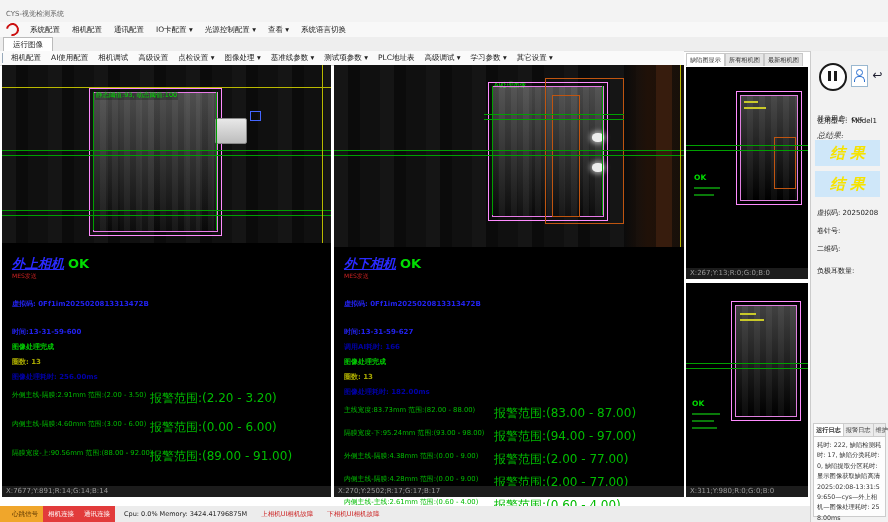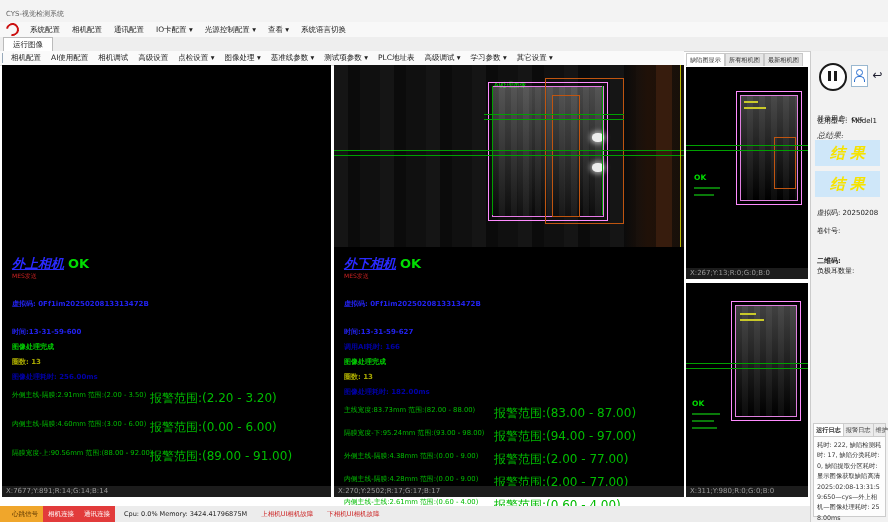--- a/index.html
+++ b/index.html
@@ -141,20 +141,35 @@
         <span class="tool-item">基准线参数 ▾</span>
         <span class="tool-item">测试项参数 ▾</span>
         <span class="tool-item">PLC地址表</span>
         <span class="tool-item">高级调试 ▾</span>
         <span class="tool-item">学习参数 ▾</span>
         <span class="tool-item">其它设置 ▾</span>
       </div>
   </div>
 
   <div class="panel left-panel">
+    <div class="cam-img">
+      <div class="hyellow" style="left:0;top:22px;width:100%;"></div>
+      <div class="pinkbox" style="left:87px;top:23px;width:131px;height:146px;"></div>
+      <div class="cell" style="left:91px;top:27px;width:123px;height:138px;"></div>
+      <div class="threshold-note" style="left:93px;top:26px;">静态阈值:93, 动态阈值:100</div>
+      <div class="connector" style="left:213px;top:53px;width:30px;height:24px;"></div>
+      <div class="bluemark" style="left:248px;top:46px;width:9px;height:8px;"></div>
+      <div class="hgreen" style="left:0;top:85px;width:100%;"></div>
+      <div class="hgreen" style="left:0;top:90px;width:100%;"></div>
+      <div class="hgreen" style="left:0;top:145px;width:100%;"></div>
+      <div class="hgreen" style="left:0;top:150px;width:100%;"></div>
+      <div class="vgreen" style="left:91px;top:27px;height:138px;"></div>
+      <div class="vgreen" style="left:214px;top:27px;height:138px;"></div>
+      <div class="vyellow" style="left:320px;top:0;height:178px;"></div>
+    </div>
     <div class="info-block">
       <div class="cam-title">
         <span class="cam-name">外上相机</span><span class="cam-ok">OK</span>
       </div>
       <div class="mes-note">MES发送</div>
       <div class="line-blue">虚拟码: 0Ff1im2025020813313472B</div>
       <div class="line-blue">时间:13-31-59-600</div>
       <div class="line-green">图像处理完成</div>
       <div class="line-olive">圈数: 13</div>
       <div class="line-darkblue">图像处理耗时: 256.00ms</div>
@@ -295,21 +310,21 @@
       <span>使用型号:</span><span class="sb-val">Model1</span>
     </div>
     <div class="sb-row total-label" style="top:79px;">总结果:</div>
     <div class="result-boxes">
 
     <div class="result-box">结 果</div>
         <div class="result-box">结 果</div>
       </div>
     <div class="sb-row" style="top:157px;">虚拟码: 20250208</div>
     <div class="sb-row" style="top:175px;">卷针号:</div>
-    <div class="sb-row" style="top:205px;font-weight:bold;">二维码:</div>
+    <div class="sb-row" style="top:193px;">二维码:</div>
     <div class="sb-row" style="top:215px;">负极耳数量:</div>
 
     <div class="log-panel">
       <div class="log-tabs">
 
       <span class="log-tab active">运行日志</span>
           <span class="log-tab">报警日志</span>
           <span class="log-tab">维护日志</span>
         </div>
       <div class="log-text">耗时: 222, 缺陷检测耗时: 17, 缺陷分类耗时: 0, 缺陷提取分区耗时: 显示图像获取缺陷高清 2025:02:08-13:31:59:650—cys—外上相机—图像处理耗时: 258.00ms</div>

